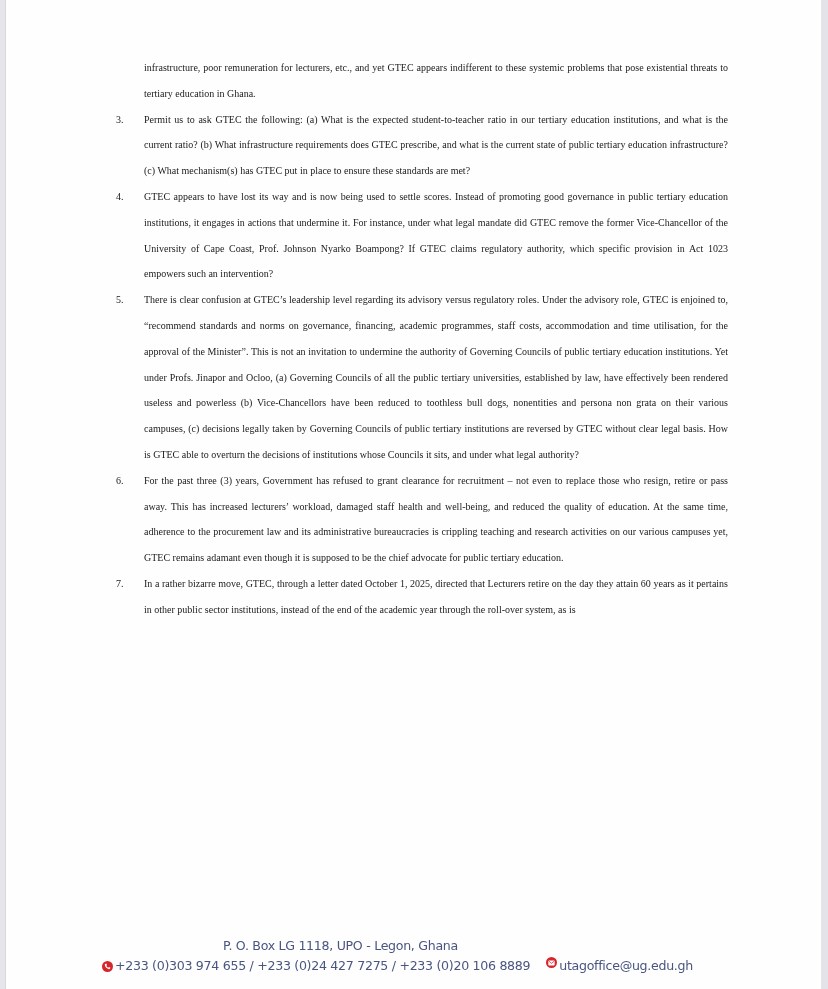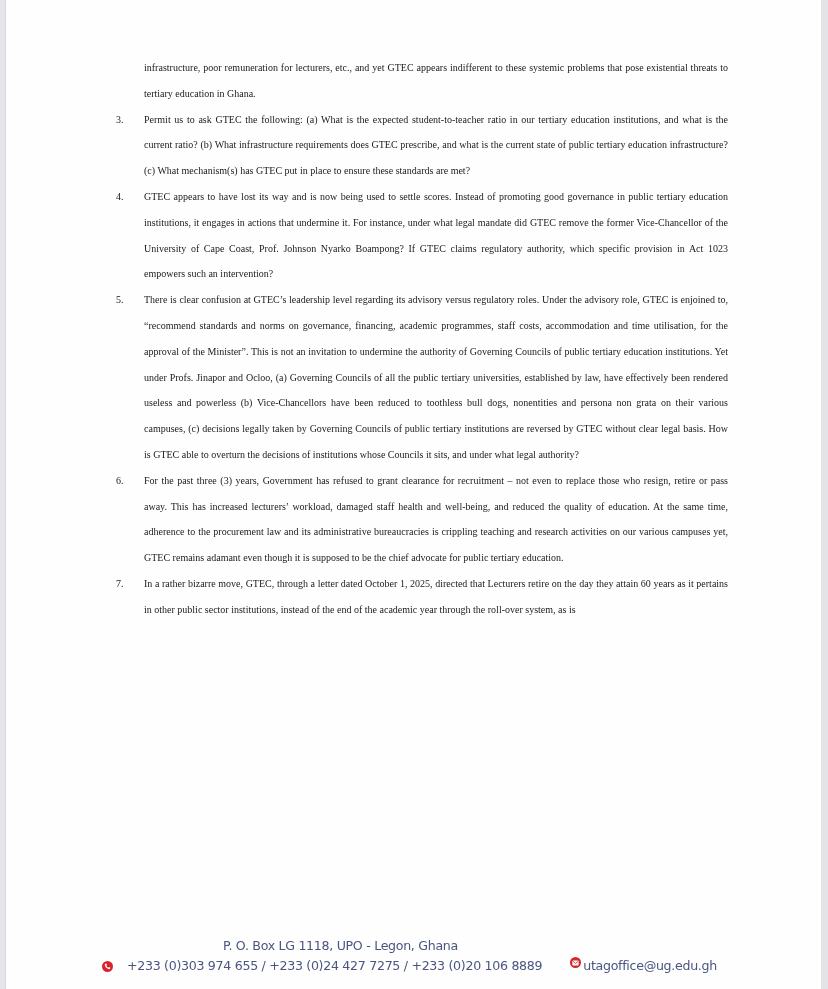--- a/index.html
+++ b/index.html
@@ -79,21 +79,20 @@
     }
     .footer .contacts {
       position: absolute;
       left: 96px;
       top: 20px;
       white-space: nowrap;
       height: 18px;
       line-height: 18px;
       display: flex;
       align-items: center;
-      gap: 12px;
     }
     .icon-dot {
       display: inline-flex;
       align-items: center;
       justify-content: center;
       width: 11px;
       height: 11px;
       border-radius: 50%;
       background: #d8252b;
       margin-right: 2px;

